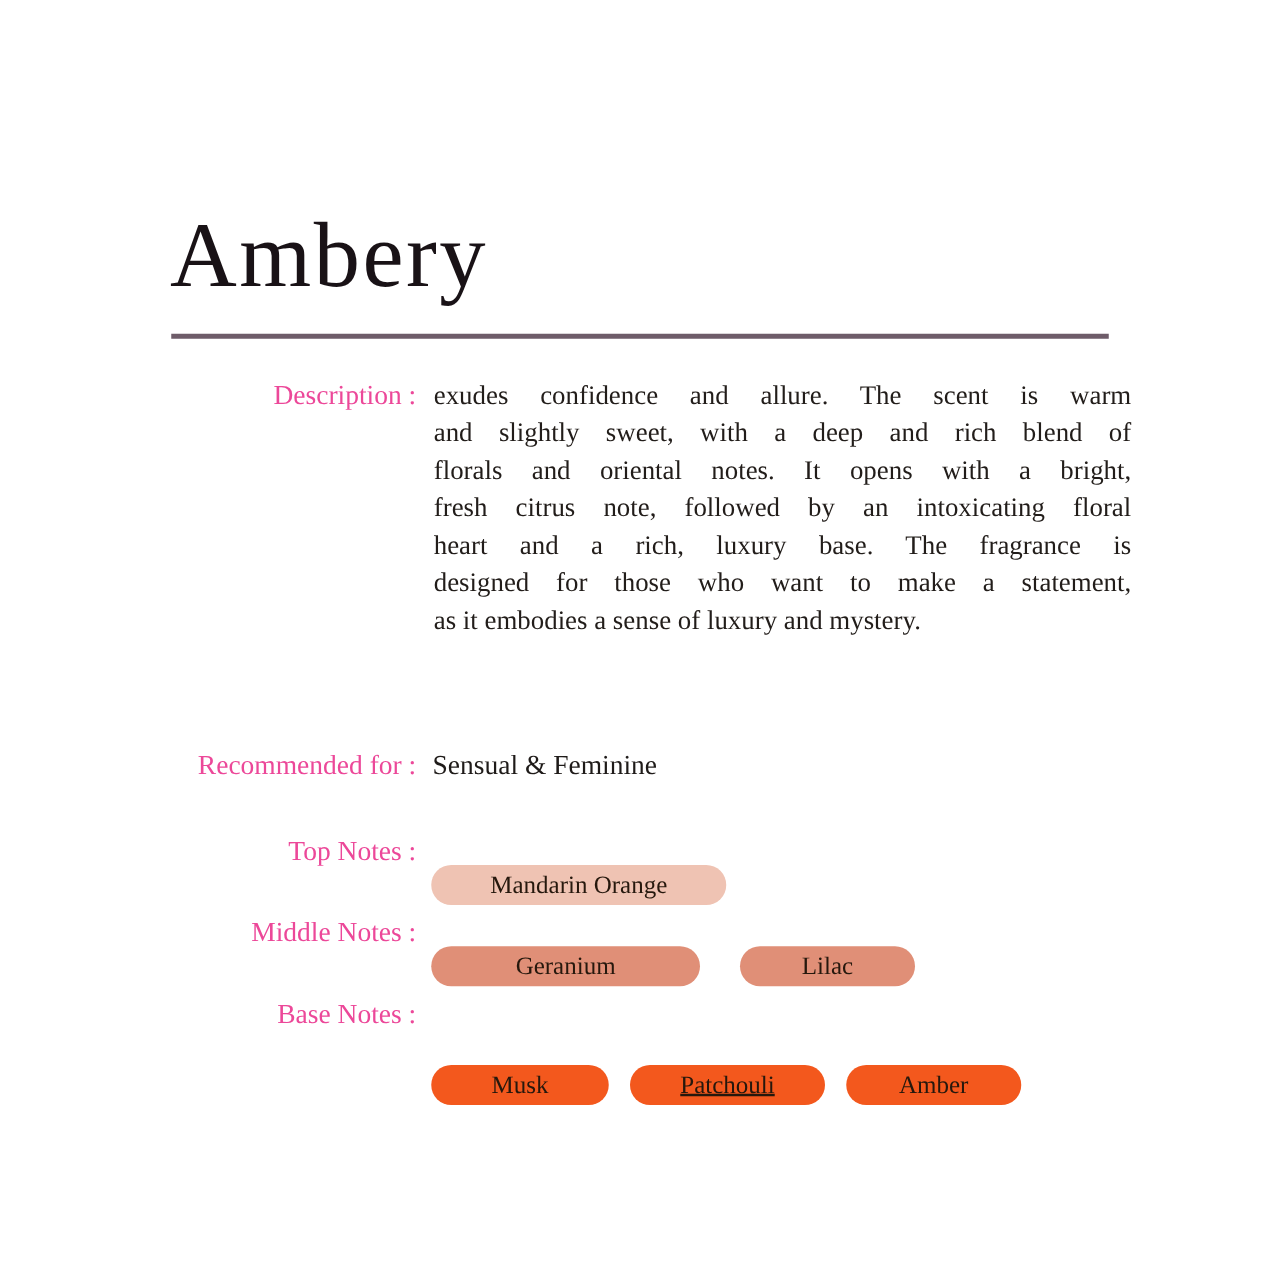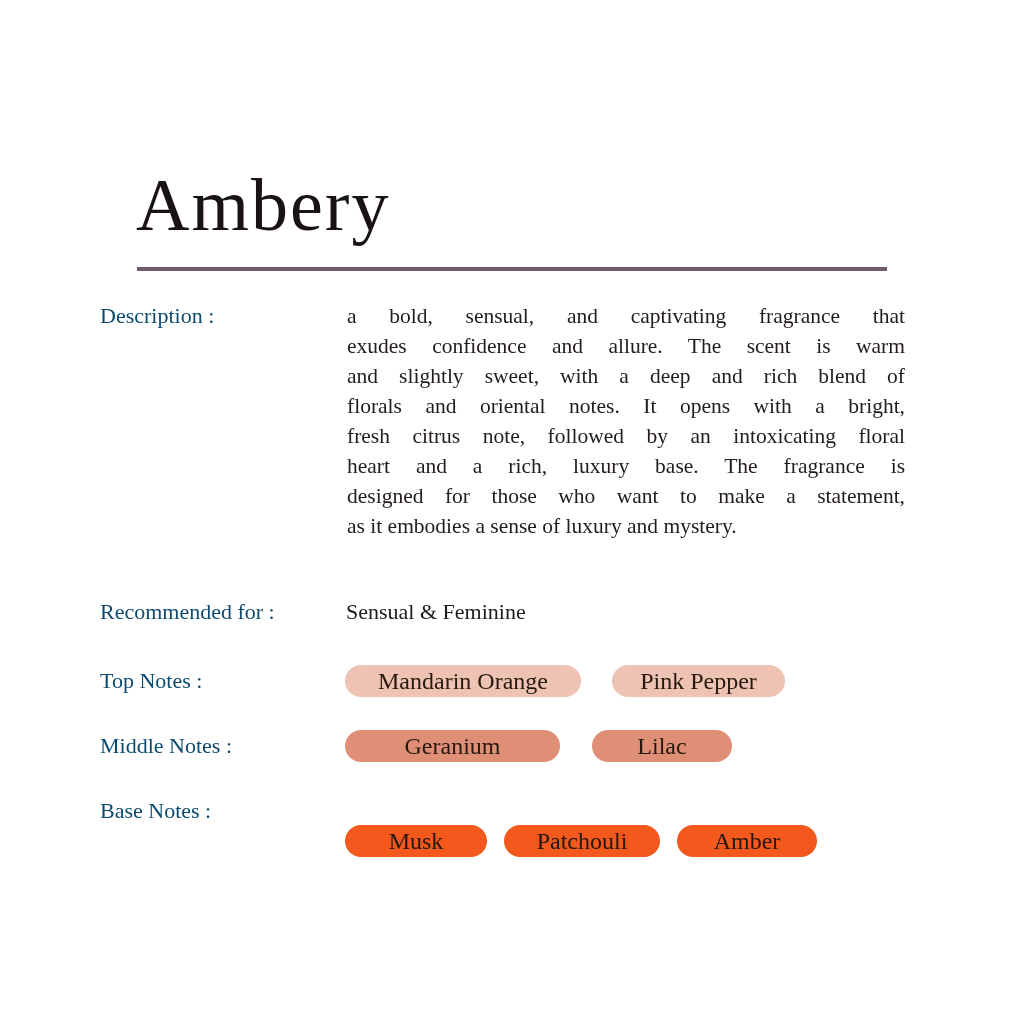--- a/index.html
+++ b/index.html
@@ -14,21 +14,21 @@
     color: #191216; line-height: 1;
   }
 
   .title-rule {
     position: absolute; left: 137px; top: 267px;
     width: 750px; height: 4px; background: #6E5C69; border: none;
   }
 
   .field-label {
     position: absolute; left: 100px; width: 233px;
-    text-align: left; font-size: 22px; color: #0c4a6e;
+    text-align: right; font-size: 22px; color: #ec4899;
     white-space: nowrap;
   }
 
   .desc-label { top: 301px; line-height: 30px; }
 
   .desc-text {
     position: absolute; left: 347px; top: 301px; width: 558px;
     font-size: 21.5px; line-height: 30px; color: #221d1a;
   }
   .desc-line { text-align: justify; text-align-last: justify; }
@@ -49,61 +49,60 @@
     position: absolute; left: 345px;
     display: flex; align-items: center;
   }
   .pill-row-top    { top: 665px; gap: 31px; }
   .pill-row-middle { top: 730px; gap: 32px; justify-content: flex-end; }
   .pill-row-base   { top: 825px; gap: 17px; }
 
   .pill {
     height: 32px; line-height: 32px; border-radius: 16px;
     display: inline-block; text-align: center;
-    font-size: 24px; color: #26180d; white-space: nowrap;
+    font-size: 20px; color: #26180d; white-space: nowrap;
     padding: 0 20px;
+    margin-top: 27px;
   }
   .pill-row-top    .pill:nth-child(1) { width: 236px; }
   .pill-row-top    .pill:nth-child(2) { width: 173px; }
   .pill-row-middle .pill:nth-child(1) { width: 215px; }
   .pill-row-middle .pill:nth-child(2) { width: 140px; }
   .pill-row-base   .pill:nth-child(1) { width: 142px; }
-  .pill-row-base   .pill:nth-child(2) { width: 156px; }
+  .pill-row-base   .pill:nth-child(2) { width: 156px; text-decoration: underline; }
   .pill-row-base   .pill:nth-child(3) { width: 140px; }
 </style>
 </head>
 <body>
 
 <div class="canvas">
 
   <h1 class="title">Ambery</h1>
 
   <div class="title-rule" style="background-color: rgb(110, 92, 105);"></div>
 
   <div class="field-label desc-label">Description :</div>
 
   <div class="desc-text">
-      <div class="desc-line">a bold, sensual, and captivating fragrance that</div>
       <div class="desc-line">exudes confidence and allure. The scent is warm</div>
       <div class="desc-line">and slightly sweet, with a deep and rich blend of</div>
       <div class="desc-line">florals and oriental notes. It opens with a bright,</div>
       <div class="desc-line">fresh citrus note, followed by an intoxicating floral</div>
       <div class="desc-line">heart and a rich, luxury base. The fragrance is</div>
       <div class="desc-line">designed for those who want to make a statement,</div>
       <div class="desc-line">as it embodies a sense of luxury and mystery.</div>
     </div>
 
   <div class="field-label recommended-label">Recommended for :</div>
 
   <div class="recommended-value">Sensual &amp; Feminine</div>
 
   <div class="field-label notes-label top-notes-label">Top Notes :</div>
   <div class="pill-row pill-row-top">
       <span class="pill" style="background: rgb(239, 195, 179);">Mandarin Orange</span>
-      <span class="pill" style="background: rgb(239, 195, 179);">Pink Pepper</span>
     </div>
 
   <div class="field-label notes-label middle-notes-label">Middle Notes :</div>
   <div class="pill-row pill-row-middle">
       <span class="pill" style="background: rgb(224, 143, 119);">Geranium</span>
       <span class="pill" style="background: rgb(224, 143, 119);">Lilac</span>
     </div>
 
   <div class="field-label notes-label base-notes-label">Base Notes :</div>
   <div class="pill-row pill-row-base">

